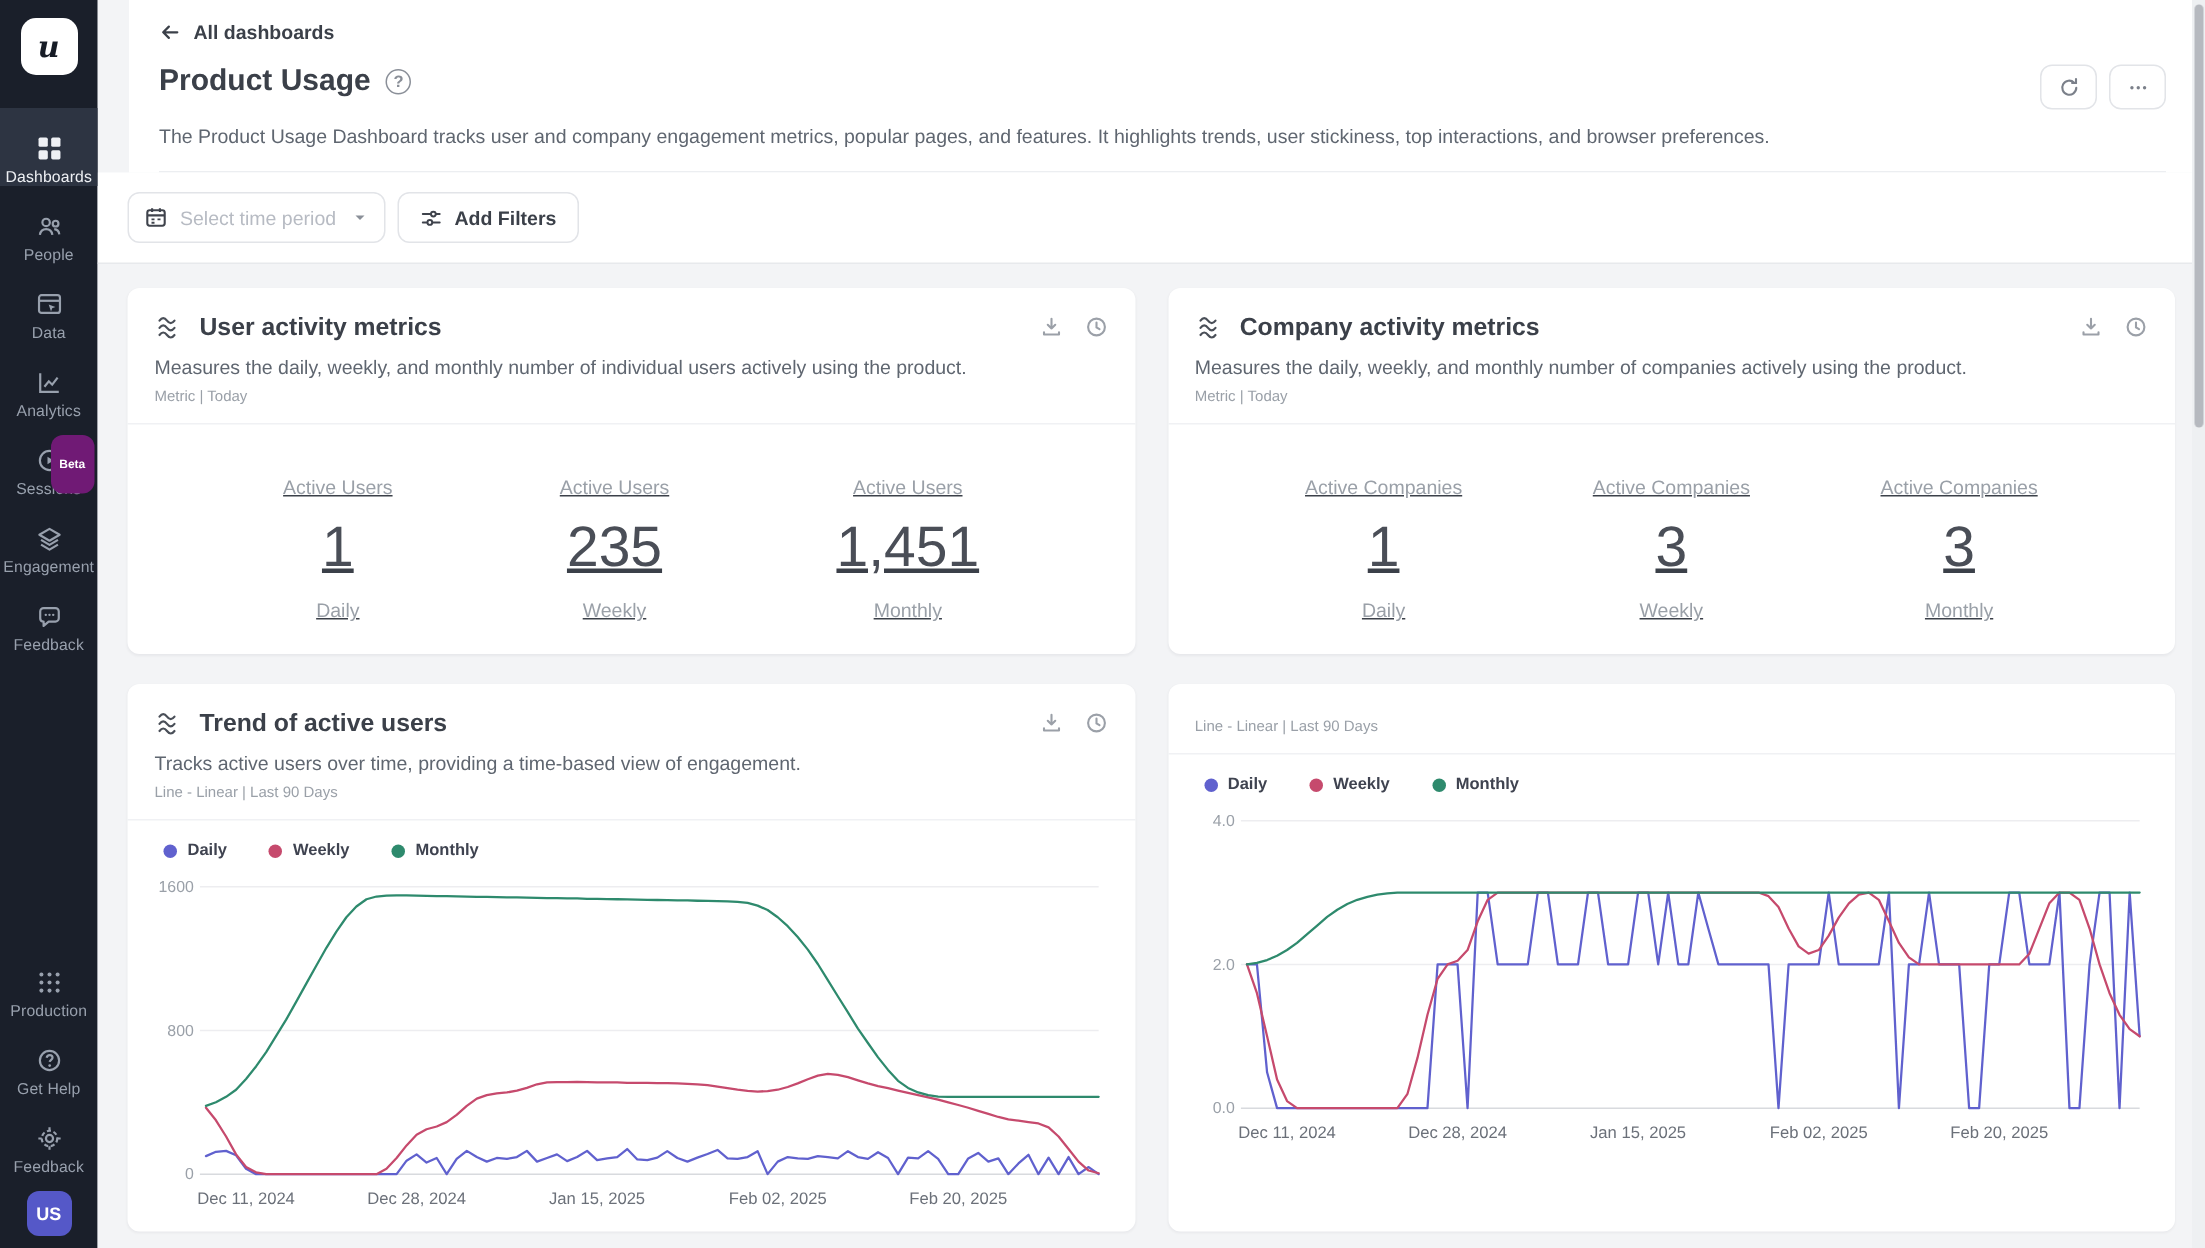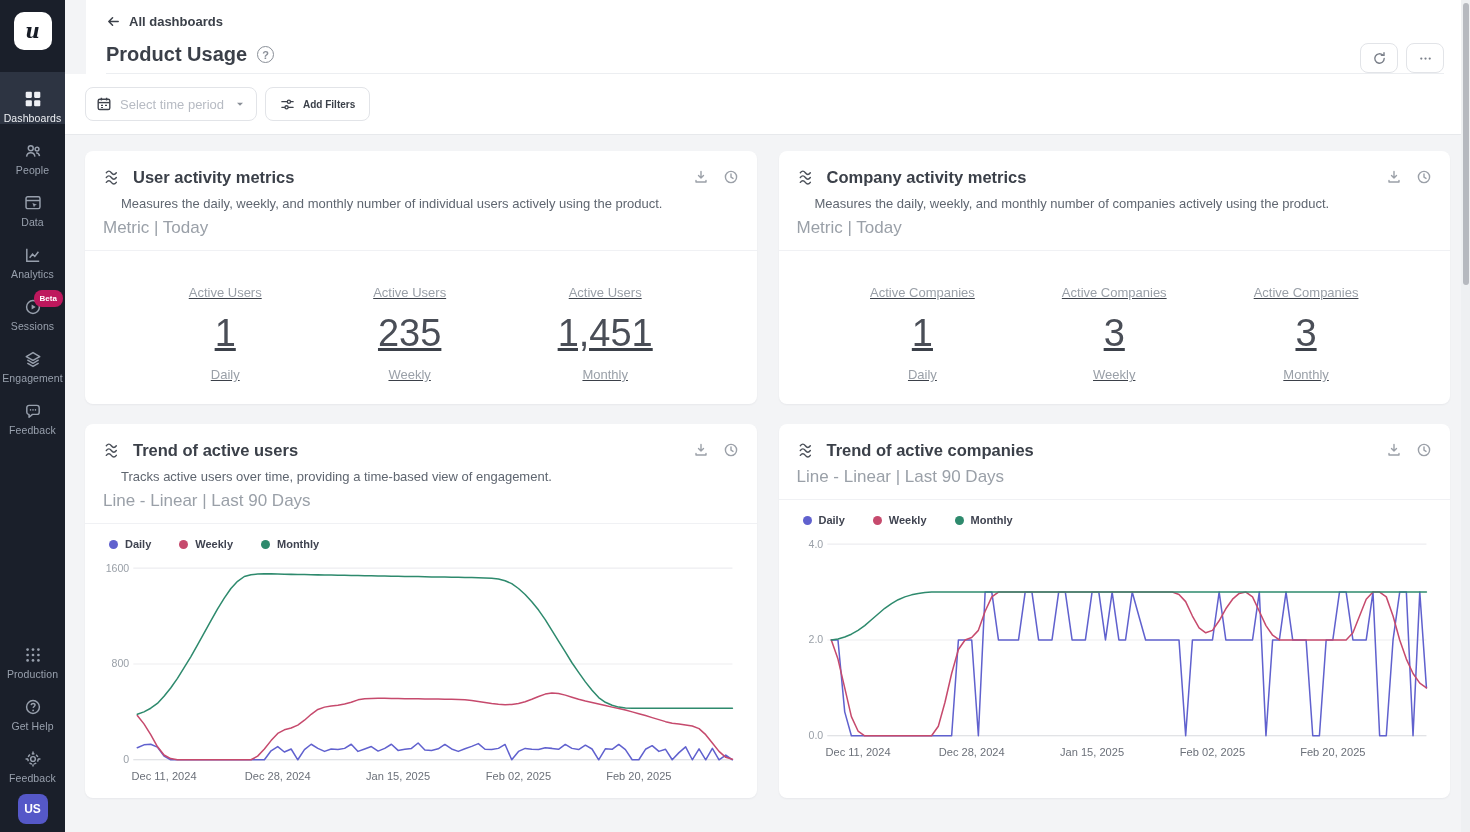--- a/index.html
+++ b/index.html
@@ -12,21 +12,21 @@
   .sidebar { width:65px; min-width:65px; background:#1a1f2a; display:flex; flex-direction:column; align-items:stretch; height:100%; }
   .logo-wrap { display:flex; justify-content:center; padding:12px 0 10px; }
   .logo { width:38px; height:38px; background:#fff; border-radius:10px; display:flex; align-items:center; justify-content:center;
           font-family:"DejaVu Serif", serif; font-style:italic; font-weight:700; font-size:20px; color:#171c26; }
   .nav { display:flex; flex-direction:column; margin-top:12px; }
   .nav-item { height:52px; display:flex; flex-direction:column; align-items:center; justify-content:flex-end; gap:3px; color:#98a0ad; cursor:pointer; position:relative; }
   .nav-item.active { background:#2d3442; color:#eef0f4; }
   .nav-label { font-size:10.5px; letter-spacing:.1px; }
   .nav-icon { width:20px; height:20px; display:flex; align-items:center; justify-content:center; position:relative; }
   .nav-icon svg { width:18px; height:18px; }
-  .beta-badge { position:absolute; top:-7px; left:11px; background:#be185d; color:#fff; font-size:8px; font-weight:700; padding:4px 6px; border-radius:8px; }
+  .beta-badge { position:absolute; top:-7px; left:11px; background:#701a75; color:#fff; font-size:8px; font-weight:700; padding:15px 6px; border-radius:8px; }
   .sidebar-bottom { margin-top:auto; display:flex; flex-direction:column; padding-bottom:8px; }
   .avatar-wrap { display:flex; justify-content:center; margin-top:10px; }
   .avatar { width:30px; height:30px; border-radius:8px; background:#5558c8; color:#fff; font-size:12px; font-weight:700; display:flex; align-items:center; justify-content:center; cursor:pointer; }
 
   
   .main { flex:1; display:flex; flex-direction:column; height:100%; overflow:hidden; }
   .page-header { background:#fff; padding:14px 26px 0 20px;margin-left:21px; }
   .back-row { display:flex; align-items:center; gap:8px; font-size:13px; font-weight:600; color:#3b4049; cursor:pointer; width:fit-content; }
   .back-row svg { width:15px; height:15px; }
   .title-block { display:flex; align-items:flex-start; margin-top:14px; }
@@ -40,36 +40,36 @@
   .page-desc { font-size:13px; color:#5f6670; margin-top:10px; padding-bottom:16px; }
   .page-header-divider { border-bottom:1px solid #eceef1; }
 
   .filter-bar { background:#fff; padding:13px 20px; display:flex; gap:8px; border-bottom:1px solid #e7e9ec; }
   .time-select { display:flex; align-items:center; gap:8px; height:34px; padding:0 10px 0 10px; border:1px solid #e2e4e8; border-radius:8px; background:#fff; cursor:pointer; min-width:172px; }
   .time-select .cal { color:#3f434c; display:flex; }
   .time-select .cal svg { width:16px; height:16px; }
   .time-placeholder { font-size:13px; color:#b7bbc3; flex:1; }
   .caret { color:#8a8f98; display:flex; }
   .caret svg { width:12px; height:12px; }
-  .add-filters-btn { display:flex; align-items:center; gap:8px; height:34px; padding:0 14px; border:1px solid #e2e4e8; border-radius:8px; background:#fff; font-size:10px; font-weight:700; color:#3b4049; cursor:pointer; }
+  .add-filters-btn { display:flex; align-items:center; gap:8px; height:34px; padding:0 14px; border:1px solid #e2e4e8; border-radius:8px; background:#fff; font-size:13px; font-weight:700; color:#3b4049; cursor:pointer; }
   .add-filters-btn svg { width:15px; height:15px; color:#3f434c; }
 
   .content { flex:1; background:#f3f4f6; padding:16px 20px 0; overflow:hidden; }
   .cards { display:grid; grid-template-columns:1fr 1fr; column-gap:22px; row-gap:20px; }
 
   .card { background:#fff; border-radius:8px; box-shadow:0 1px 2px rgba(20,25,40,.05); padding:16px 18px 12px; }
   .card-head { display:flex; align-items:center; gap:10px; }
   .card-title-icon { color:#4a4f58; display:flex; }
   .card-title-icon svg { width:20px; height:20px; }
   .card-title { font-size:16.5px; font-weight:700; color:#3b4049; }
   .card-actions { margin-left:auto; display:flex; gap:14px; color:#9ba0a8; }
   .card-actions .ca-icon { cursor:pointer; display:flex; }
   .card-actions svg { width:16px; height:16px; }
-  .card-desc { font-size:13px; color:#5f6670; margin-top:9px;margin-left:18px; }
-  .card-meta { font-size:17px; color:#9aa0a8; margin-top:7px; }
+  .card-desc { font-size:13px; color:#5f6670; margin-top:9px; }
+  .card-meta { font-size:10px; color:#9aa0a8; margin-top:7px; }
   .card-divider { border-top:1px solid #f0f1f4; margin:12px -18px 0; }
 
   .metrics-row { display:flex; justify-content:space-around; padding:34px 30px 10px;text-decoration:underline; }
   .metric { display:flex; flex-direction:column; align-items:center; gap:12px; }
   .metric-label { font-size:13px; color:#9aa0a8; }
   .metric-value { font-size:38px; font-weight:500; color:#4a4e57; }
   .metric-period { font-size:13px; color:#9aa0a8; }
 
   .legend { display:flex; gap:28px; margin:14px 0 2px 6px; }
   .legend-item { display:flex; align-items:center; gap:7px; cursor:pointer; }
@@ -232,20 +232,21 @@
           </button>
           <button class="icon-btn">
             <svg viewBox="0 0 16 16" fill="currentColor">
                 <circle cx="3.5" cy="8" r="1.2"></circle>
                 <circle cx="8" cy="8" r="1.2"></circle>
                 <circle cx="12.5" cy="8" r="1.2"></circle>
               </svg>
           </button>
         </div>
       </div>
+      <div class="page-desc">The Product Usage Dashboard tracks user and company engagement metrics, popular pages, and features. It highlights trends, user stickiness, top interactions, and browser preferences.</div>
       <div class="page-header-divider"></div>
     </header>
 
     <div class="filter-bar">
       <div class="time-select">
         <span class="cal">
           <svg viewBox="0 0 16 16" fill="none" stroke="currentColor" stroke-width="1.4">
               <rect x="2.2" y="3.2" width="11.6" height="10.3" rx="1.6"></rect>
               <path d="M2.2 6.6h11.6"></path>
               <path d="M5.4 1.8v2.6M10.6 1.8v2.6"></path>
@@ -420,44 +421,20 @@
               <text x="292.5" y="224" text-anchor="middle" font-size="11" fill="#6b7079" font-family="Liberation Sans, sans-serif">Jan 15, 2025</text>
               <text x="411.9" y="224" text-anchor="middle" font-size="11" fill="#6b7079" font-family="Liberation Sans, sans-serif">Feb 02, 2025</text>
               <text x="531.2" y="224" text-anchor="middle" font-size="11" fill="#6b7079" font-family="Liberation Sans, sans-serif">Feb 20, 2025</text>
               <polyline points="34.0,192.1 40.6,189.2 47.3,188.6 53.9,191.5 60.5,200.4 67.1,204.0 73.8,204.0 80.4,204.0 87.0,204.0 93.7,204.0 100.3,204.0 106.9,204.0 113.6,204.0 120.2,204.0 126.8,204.0 133.4,204.0 140.1,204.0 146.7,204.0 153.3,204.0 160.0,204.0 166.6,195.1 173.2,190.9 179.8,196.3 186.5,193.3 193.1,204.0 199.7,193.9 206.4,188.6 213.0,192.7 219.6,195.7 226.2,193.3 232.9,193.9 239.5,192.7 246.1,188.6 252.8,195.7 259.4,193.3 266.0,190.9 272.7,195.4 279.3,192.7 285.9,188.6 292.5,194.7 299.2,193.6 305.8,192.7 312.4,187.4 319.1,194.3 325.7,194.7 332.3,193.1 338.9,188.8 345.6,193.3 352.2,195.7 358.8,193.1 365.5,190.7 372.1,188.0 378.7,193.6 385.3,193.9 392.0,192.7 398.6,188.8 405.2,204.0 411.9,195.7 418.5,192.7 425.1,193.6 431.8,193.9 438.4,192.1 445.0,192.7 451.6,193.6 458.3,188.8 464.9,192.7 471.5,193.9 478.2,189.5 484.8,193.3 491.4,204.0 498.0,193.1 504.7,193.6 511.3,188.8 517.9,193.9 524.6,204.0 531.2,204.0 537.8,193.6 544.4,190.0 551.1,195.7 557.7,193.6 564.3,204.0 571.0,196.9 577.6,191.2 584.2,204.0 590.9,193.1 597.5,204.0 604.1,192.7 610.7,204.0 617.4,199.3 624.0,204.0" fill="none" stroke="#6061ce" stroke-width="1.5" stroke-linejoin="round" stroke-linecap="round"></polyline>
               <polyline points="34.0,160.1 40.6,168.4 47.3,179.1 53.9,190.9 60.5,199.3 67.1,202.8 73.8,204.0 80.4,204.0 87.0,204.0 93.7,204.0 100.3,204.0 106.9,204.0 113.6,204.0 120.2,204.0 126.8,204.0 133.4,204.0 140.1,204.0 146.7,204.0 153.3,200.4 160.0,193.3 166.6,185.0 173.2,177.9 179.8,174.3 186.5,172.5 193.1,169.6 199.7,164.8 206.4,158.9 213.0,154.1 219.6,151.8 226.2,150.6 232.9,150.0 239.5,148.8 246.1,147.0 252.8,144.6 259.4,143.4 266.0,143.2 272.7,143.1 279.3,143.0 285.9,143.2 292.5,143.3 299.2,143.4 305.8,143.4 312.4,143.6 319.1,143.7 325.7,143.7 332.3,143.8 338.9,143.9 345.6,144.0 352.2,144.3 358.8,144.6 365.5,145.2 372.1,146.2 378.7,147.2 385.3,148.2 392.0,149.0 398.6,149.4 405.2,149.1 411.9,148.2 418.5,146.4 425.1,144.0 431.8,141.3 438.4,138.9 445.0,137.7 451.6,138.4 458.3,139.9 464.9,142.0 471.5,144.0 478.2,145.8 484.8,147.2 491.4,148.8 498.0,150.3 504.7,151.8 511.3,153.2 517.9,154.7 524.6,156.5 531.2,158.3 537.8,160.1 544.4,162.2 551.1,164.2 557.7,166.2 564.3,167.8 571.0,168.6 577.6,169.6 584.2,170.5 590.9,173.1 597.5,179.1 604.1,187.4 610.7,195.7 617.4,201.6 624.0,203.4" fill="none" stroke="#c64a6d" stroke-width="1.5" stroke-linejoin="round" stroke-linecap="round"></polyline>
               <polyline points="34.0,158.9 40.6,156.5 47.3,152.9 53.9,148.2 60.5,141.1 67.1,132.8 73.8,123.3 80.4,112.6 87.0,101.9 93.7,90.0 100.3,78.1 106.9,66.3 113.6,54.4 120.2,43.7 126.8,34.2 133.4,27.1 140.1,22.3 146.7,20.5 153.3,19.9 160.0,19.7 166.6,19.7 173.2,19.9 179.8,20.1 186.5,20.2 193.1,20.3 199.7,20.4 206.4,20.5 213.0,20.7 219.6,20.8 226.2,20.9 232.9,21.0 239.5,21.1 246.1,21.2 252.8,21.4 259.4,21.5 266.0,21.6 272.7,21.7 279.3,21.8 285.9,22.0 292.5,22.1 299.2,22.2 305.8,22.3 312.4,22.4 319.1,22.6 325.7,22.7 332.3,22.8 338.9,22.9 345.6,23.0 352.2,23.1 358.8,23.3 365.5,23.4 372.1,23.5 378.7,23.7 385.3,24.1 392.0,24.7 398.6,26.5 405.2,29.4 411.9,34.2 418.5,40.1 425.1,47.3 431.8,55.6 438.4,65.1 445.0,75.8 451.6,86.4 458.3,97.1 464.9,107.8 471.5,117.3 478.2,126.8 484.8,135.1 491.4,142.3 498.0,147.0 504.7,150.0 511.3,151.8 517.9,152.7 524.6,152.9 531.2,152.9 537.8,152.9 544.4,152.9 551.1,152.9 557.7,152.9 564.3,152.9 571.0,152.9 577.6,152.9 584.2,152.9 590.9,152.9 597.5,152.9 604.1,152.9 610.7,152.9 617.4,152.9 624.0,152.9" fill="none" stroke="#2e8a6d" stroke-width="1.5" stroke-linejoin="round" stroke-linecap="round"></polyline>
             </svg>
         </section>
 
         <section class="card">
-          <div class="card-head">
-            <span class="card-title-icon">
-              <svg viewBox="0 0 18 18" fill="none" stroke="currentColor" stroke-width="1.3" stroke-linecap="round">
-                  <path d="M3 5.2c1.5-2 3-2 4.5 0s3 2 4.5 0"></path>
-                  <path d="M3 9.5c1.5-2 3-2 4.5 0s3 2 4.5 0"></path>
-                  <path d="M3 13.8c1.5-2 3-2 4.5 0s3 2 4.5 0"></path>
-                </svg>
-            </span>
-            <span class="card-title">Trend of active companies</span>
-            <span class="card-actions">
-              <span class="ca-icon">
-                <svg viewBox="0 0 16 16" fill="none" stroke="currentColor" stroke-width="1.4" stroke-linecap="round" stroke-linejoin="round">
-                    <path d="M8 2.5v6.5M5.5 6.5L8 9l2.5-2.5"></path>
-                    <path d="M3 11.5V13h10v-1.5"></path>
-                  </svg>
-              </span>
-              <span class="ca-icon">
-                <svg viewBox="0 0 16 16" fill="none" stroke="currentColor" stroke-width="1.4" stroke-linecap="round">
-                    <circle cx="8" cy="8" r="5.6"></circle>
-                    <path d="M8 5v3.2l2 1.2"></path>
-                  </svg>
-              </span>
-            </span>
-          </div>
           <div class="card-meta">Line - Linear | Last 90 Days</div>
           <div class="card-divider"></div>
           <div class="legend">
             <span class="legend-item">
               <span class="legend-dot" style="background: rgb(96, 97, 206);"></span>
               <span class="legend-label">Daily</span>
             </span>
             <span class="legend-item">
               <span class="legend-dot" style="background: rgb(198, 74, 109);"></span>
               <span class="legend-label">Weekly</span>

